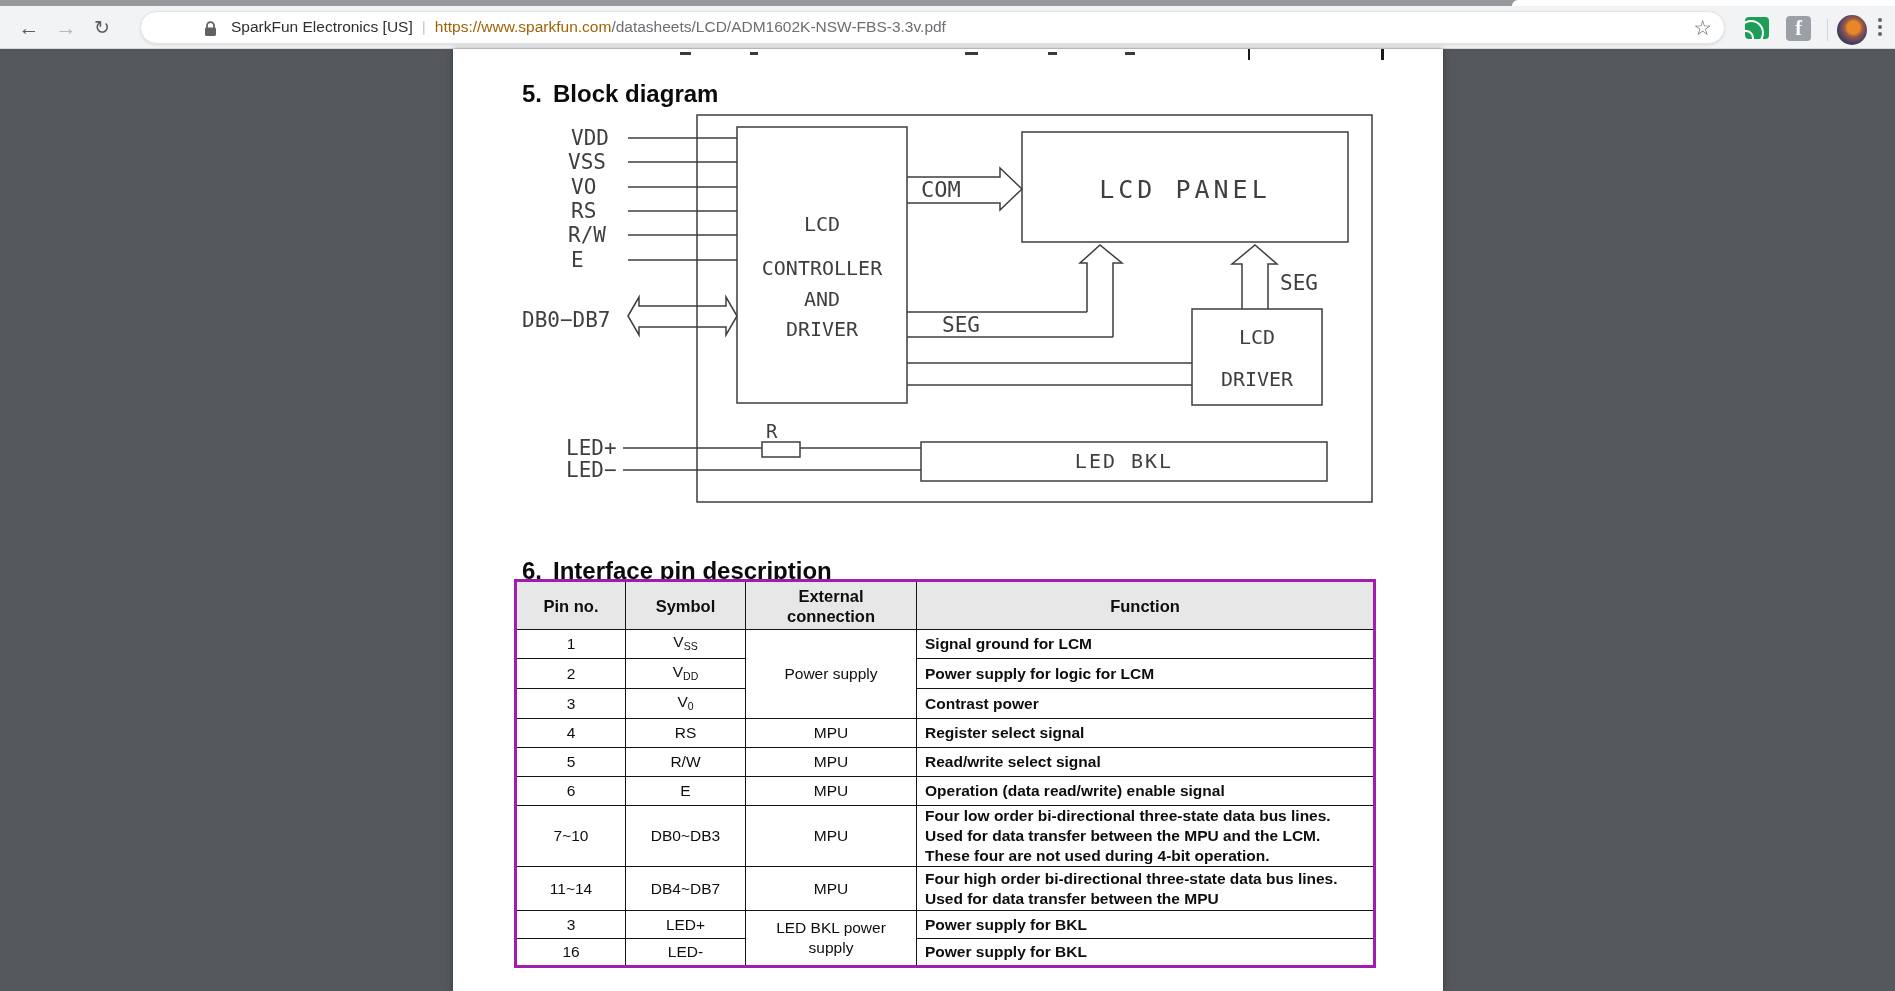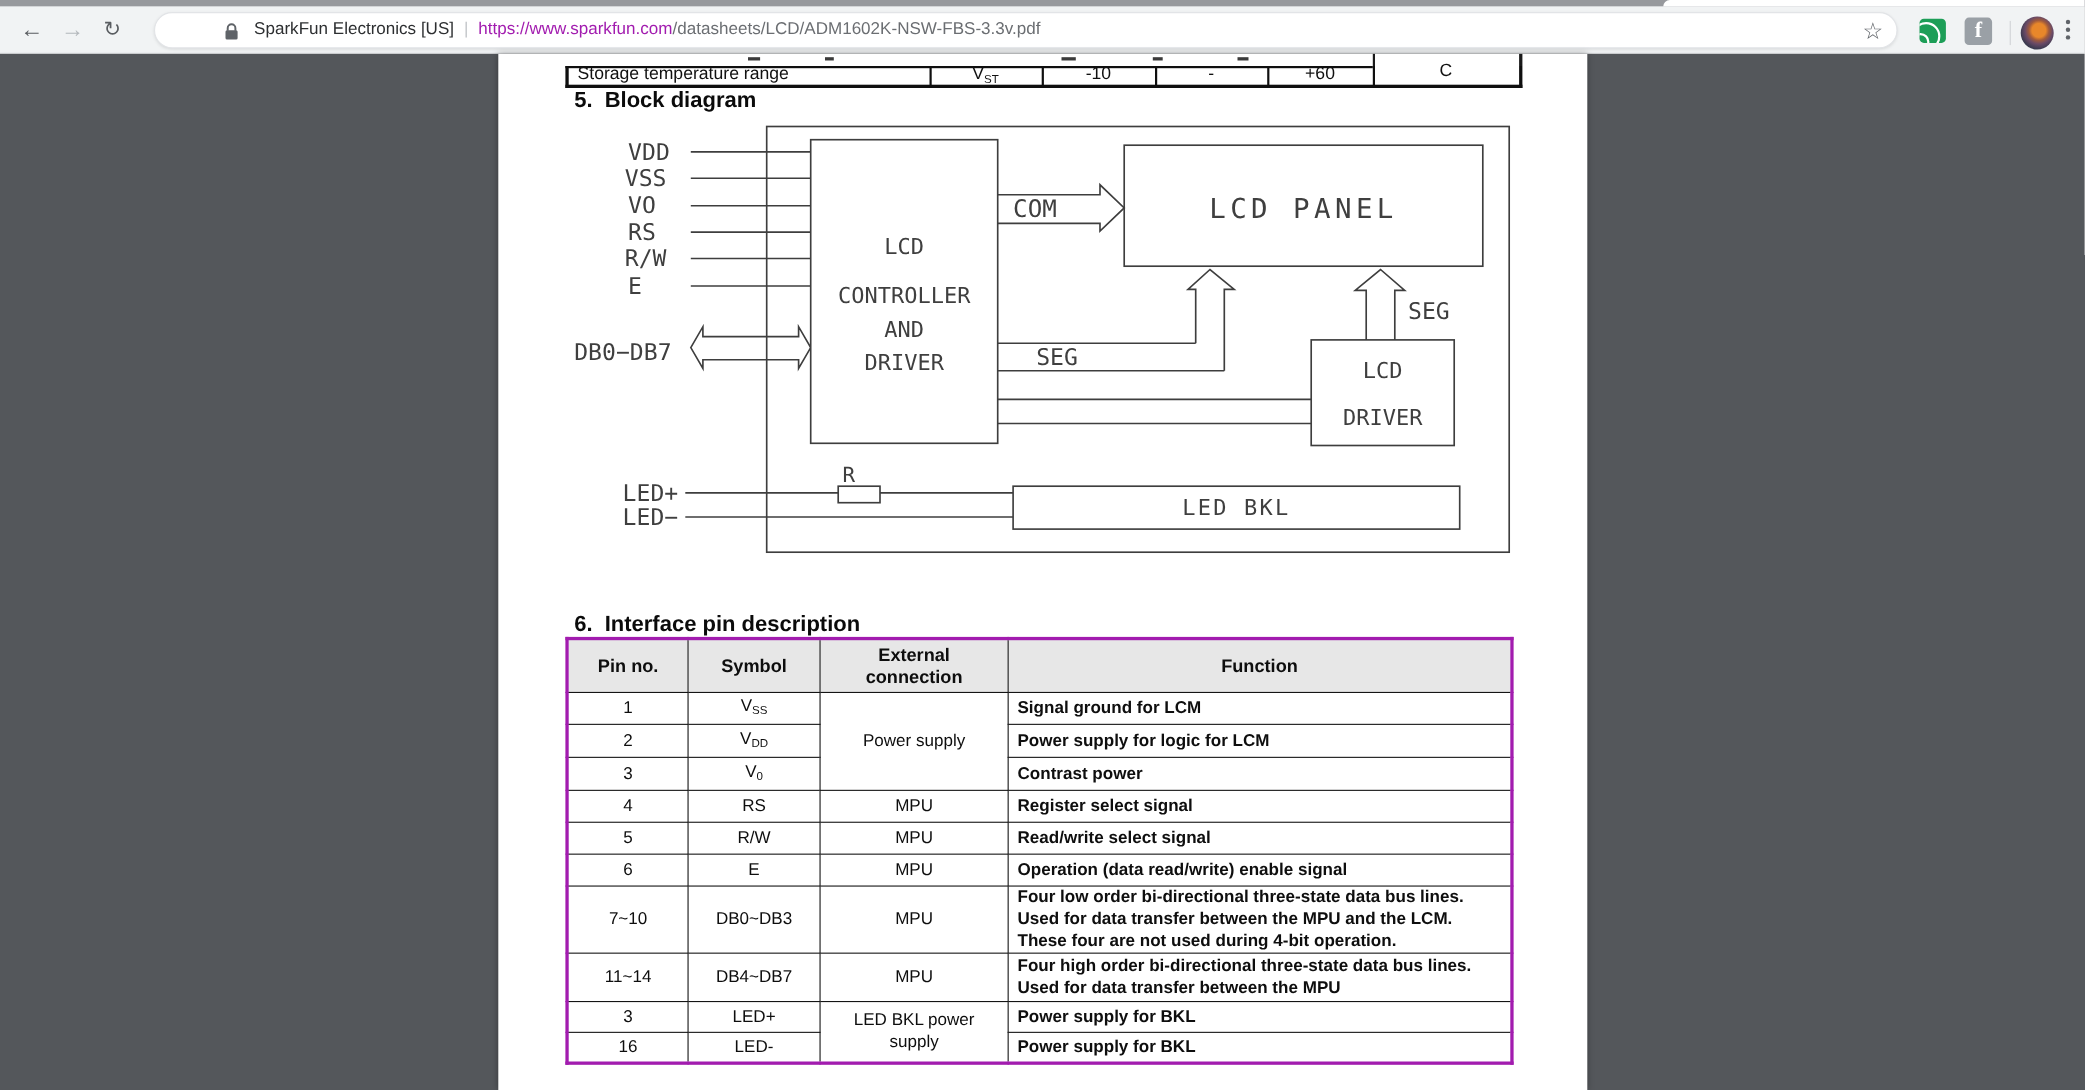--- a/index.html
+++ b/index.html
@@ -13,21 +13,21 @@
   .toolbar { position:absolute; left:0; top:6px; width:1895px; height:43px; background:#f1f3f4;
              border-bottom:1px solid #d5d7da; }
   .navbtn { position:absolute; top:8px; width:28px; height:28px; text-align:center;
             font-size:21px; line-height:28px; color:#5a5d61; border-radius:50%; }
   .navbtn.disabled { color:#b4b8bc; }
   .omnibox { position:absolute; left:140px; top:5px; width:1585px; height:33px; background:#fff;
              border:1px solid #e2e4e7; border-radius:17px; box-shadow:0 1px 3px rgba(0,0,0,.10); }
   .omni-lock { position:absolute; left:63px; top:9px; }
   .omni-text { position:absolute; left:90px; top:6px; font-size:15.5px; color:#2d2f31; white-space:nowrap; }
   .omni-sep  { color:#c4c7ca; padding:0 9px; font-weight:300; }
-  .url-domain { color:#a21caf; }
+  .url-domain { color:#a16207; }
   .url-path   { color:#6b6e72; }
   .star { position:absolute; right:12px; top:4px; font-size:21px; color:#5f6368; }
   .ext-icon { position:absolute; top:11px; }
   .cast-box { width:24px; height:22px; background:#1d9e57; border-radius:4px; position:relative; overflow:hidden; }
   .cast-arc1, .cast-arc2 { position:absolute; left:-7px; bottom:-7px; border:2.5px solid #fff;
                            border-radius:50%; }
   .cast-arc1 { width:16px; height:16px; }
   .cast-arc2 { width:26px; height:26px; }
   .fb-box { width:25px; height:25px; background:#9aa0a6; border-radius:4px; color:#fff;
             font-family:"Liberation Serif", serif; font-weight:bold; font-size:20px;
@@ -47,21 +47,21 @@
   .remnant { position:absolute; height:2.5px; background:#3a3a3a; top:3px; }
   .stub { position:absolute; background:#1a1a1a; top:0; height:11px; width:1.5px; }
   .spec-table { position:absolute; left:61px; top:11px; width:870px; height:20px;
                 border-bottom:3px solid #0f0f0f; font-size:16px; }
   .spec-cell { position:absolute; top:0; height:17px; line-height:16px; overflow:hidden; }
   .spec-topline { position:absolute; left:0; top:0; width:734px; height:1.5px; background:#0f0f0f; }
   .vline { position:absolute; top:0; height:20px; background:#0f0f0f; }
   .spec-cell.ctr { text-align:center; }
   sub.ss { font-size:10.5px; vertical-align:-3px; }
 
-  .h-heading { position:absolute; font-size:20px; font-weight:bold; color:#0b0b0b; white-space:nowrap; }
+  .h-heading { position:absolute; font-size:24px; font-weight:bold; color:#0b0b0b; white-space:nowrap; }
   .h-heading .num { margin-right:11px; }
 
   
   .pin-table { position:absolute; left:61px; top:530px; border-collapse:collapse;
                width:859px; table-layout:fixed; font-size:15.5px; color:#0e0e0e; }
   .pin-table td, .pin-table th { border:1.5px solid #141414; text-align:center; vertical-align:middle;
                line-height:20px; overflow:hidden; }
   .pin-table { border:3px solid #a21caf; }
   .pin-table th { background:#e7e7e7; font-size:16.5px; }
   .pin-table th span { display:inline-block; max-width:118px; }
@@ -122,38 +122,20 @@
   <div class="page">
 
     <div class="remnant" style="left:227px; width:11px;"></div>
     <div class="remnant" style="left:297px; width:8px;"></div>
     <div class="remnant" style="left:512px; width:13px;"></div>
     <div class="remnant" style="left:595px; width:9px;"></div>
     <div class="remnant" style="left:672px; width:10px;"></div>
     <div class="stub" style="left:795px;"></div>
     <div class="stub" style="left:928px; width:3px;"></div>
 
-    <div class="spec-table">
-      <div class="spec-topline"></div>
-      <div class="vline" style="left:0; width:3px;"></div>
-      <div class="vline" style="left:331px; width:1.5px;"></div>
-      <div class="vline" style="left:433px; width:1.5px;"></div>
-      <div class="vline" style="left:536px; width:1.5px;"></div>
-      <div class="vline" style="left:638px; width:1.5px;"></div>
-      <div class="vline" style="left:734px; width:1.5px;"></div>
-      <div class="vline" style="left:867px; width:3px;"></div>
-      <div class="spec-cell" style="left:11px; width:315px;">Storage temperature range</div>
-      <div class="spec-cell ctr" style="left:331px; width:102px;">
-        <span>V</span><sub class="ss">ST</sub>
-      </div>
-      <div class="spec-cell ctr" style="left:433px; width:103px;">-10</div>
-      <div class="spec-cell ctr" style="left:536px; width:102px;">-</div>
-      <div class="spec-cell ctr" style="left:638px; width:96px;">+60</div>
-      <div class="spec-cell ctr" style="left:734px; width:133px; top:-8px; height:25px; line-height:25px;">C</div>
-    </div>
 
     <div class="h-heading" style="left:69px; top:31px;">
       <span class="num">5.</span><span>Block diagram</span>
     </div>
 
     <svg class="diagram" width="990" height="942" viewBox="0 0 990 942">
       <g fill="none" stroke="#3e3e3e" stroke-width="1.5">
 
         <rect x="244" y="66" width="675" height="387"></rect>
 

